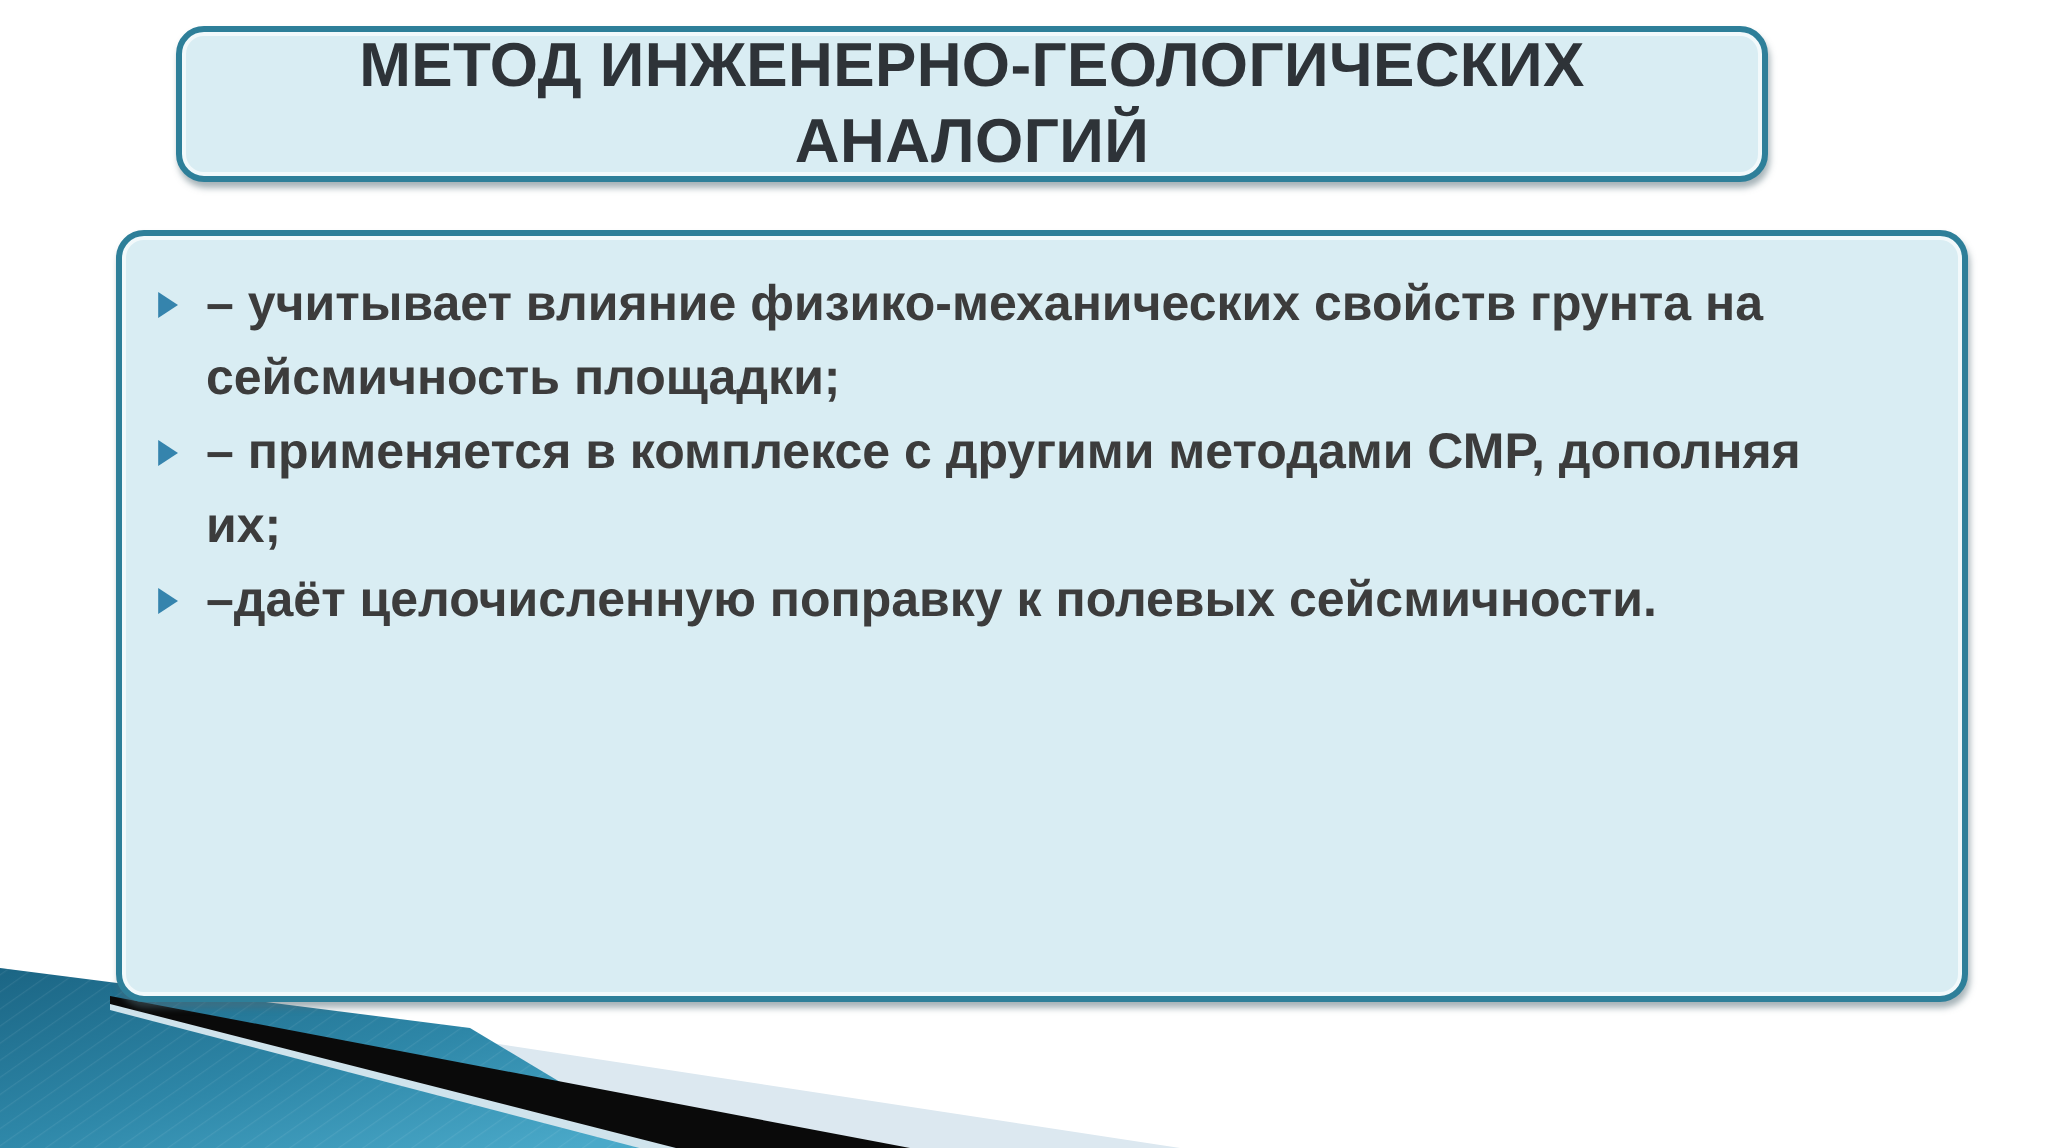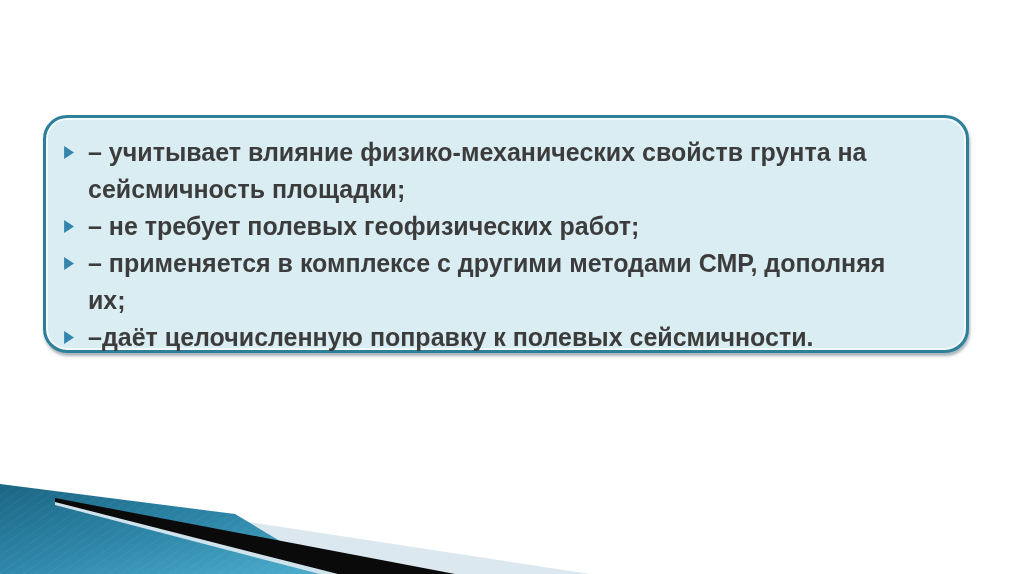--- a/index.html
+++ b/index.html
@@ -47,26 +47,26 @@
     font-weight: 700;
     line-height: 1.22;
     letter-spacing: 0.2px;
     text-align: center;
     color: var(--title-text, #2e3338);
   }
 
   
   .content-box {
     position: absolute;
-    left: 43px; top: 115px;
-    width: 926px; height: 238px;
+    left: 58px; top: 115px;
+    width: 926px; height: 386px;
     box-sizing: border-box;
     background: var(--box-fill, #d9edf3);
     border: 3px solid var(--accent-border, #2e7f99);
-    border-radius: 24px;
+    border-radius: 14px;
     box-shadow: 1px 3px 3px rgba(80, 105, 115, 0.5),
                 inset 0 0 0 2px rgba(255, 255, 255, 0.65);
     z-index: 1;
   }
   .content-box ul {
     list-style: none;
     margin: 0;
     padding: 16px 68px 0 0;
   }
   .content-box li {
@@ -102,30 +102,29 @@
         <line x1="0" y1="0" x2="0" y2="7" stroke="#ffffff" stroke-width="1.2" opacity="0.07"></line>
       </pattern>
     </defs>
     <polygon class="poly-pale" points="0,484 590,574 0,574"></polygon>
     <polygon points="0,484 235,514 335,574 0,574" fill="url(#tealGrad)"></polygon>
     <polygon points="0,484 235,514 335,574 0,574" fill="url(#hatch)"></polygon>
     <polygon class="poly-edge" points="55,501 462,578 335,578 55,505"></polygon>
     <polygon class="poly-black" points="55,498 455,574 338,574 55,502"></polygon>
   </svg>
 
+  <div class="title-box">
+    <h1>МЕТОД ИНЖЕНЕРНО-ГЕОЛОГИЧЕСКИХ АНАЛОГИЙ</h1>
+  </div>
 
   <div class="content-box">
     <ul>
       <li>
         <span class="marker"></span>
         <span>– учитывает влияние физико-механических свойств грунта на сейсмичность площадки;</span>
-      </li>
-      <li>
-        <span class="marker"></span>
-        <span>– не требует полевых геофизических работ;</span>
       </li>
       <li>
         <span class="marker"></span>
         <span>– применяется в комплексе с другими методами СМР, дополняя их;</span>
       </li>
       <li>
         <span class="marker"></span>
         <span>–даёт целочисленную поправку к полевых сейсмичности.</span>
       </li>
     </ul>

